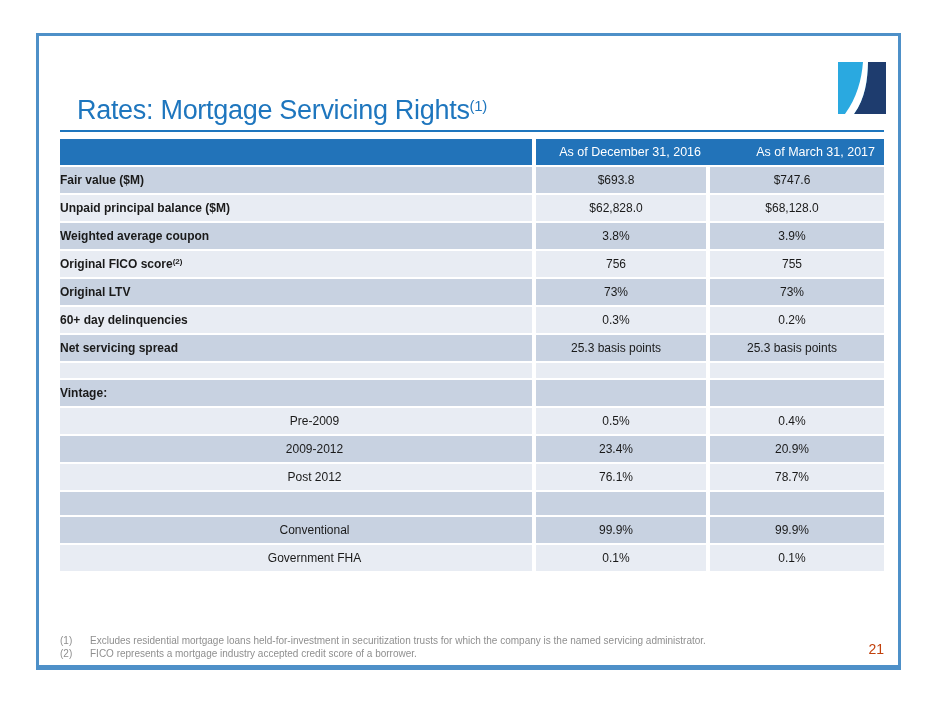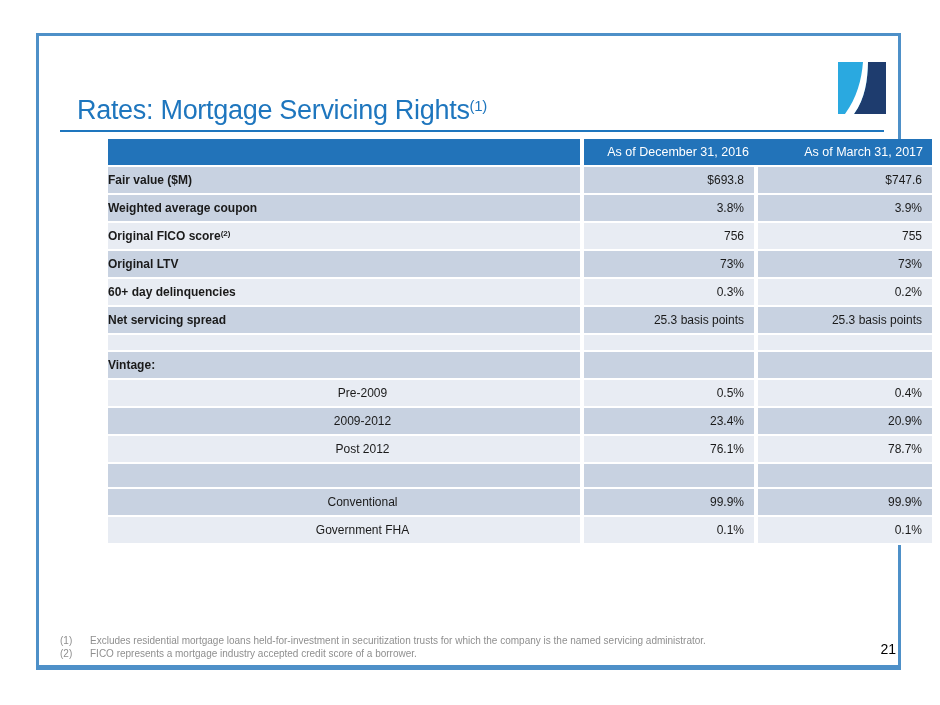--- a/index.html
+++ b/index.html
@@ -23,54 +23,54 @@
   .title sup{font-size:15px;vertical-align:8px;}
   .title-rule{
     position:absolute;left:21px;top:94px;width:824px;height:2px;background:#1E76BE;
   }
   
   .logo{position:absolute;right:12px;top:26px;width:48px;height:52px;}
   
   .msr-table{
     position:absolute;left:21px;top:103px;width:824px;
     border-collapse:separate;border-spacing:0;table-layout:fixed;
-    font-size:12px;color:#1A1A1A;margin-left:48px;
+    font-size:12px;color:#1A1A1A;
   }
   .msr-table col.c-label{width:476px;}
   .msr-table col.c-val{width:174px;}
   .msr-table th{
     background:#2273B9;color:#ffffff;font-weight:400;font-size:12.5px;
     height:26px;text-align:right;padding:0 9px 0 0;
     border-bottom:2px solid #ffffff;
   }
   .msr-table th.h-label, .msr-table td.label{border-right:4px solid #ffffff;}
   .msr-table td.v1{border-right:4px solid #ffffff;}
   .msr-table td{
     height:26px;border-bottom:2px solid #ffffff;padding:0;
     vertical-align:middle;
   }
   .msr-table td.label{text-align:left;font-weight:700;}
   .msr-table tr.indent td.label{padding-left:37px;font-weight:400;text-align:center;}
-  .msr-table td.val{text-align:right;padding-right:10px;font-weight:400;}
+  .msr-table td.val{text-align:center;padding-right:10px;font-weight:400;}
   .msr-table td sup{font-size:8px;vertical-align:4px;font-weight:700;}
   tr.dark td{background:#C8D2E1;}
   tr.light td{background:#E8ECF3;}
   tr.spacer-sm td{height:15px;}
   tr.spacer-lg td{height:23px;}
   
   .footnotes{
     position:absolute;left:21px;bottom:5px;width:760px;
     font-size:10px;line-height:13px;color:#8F8F8F;
   }
   .fn{display:flex;}
   .fn-marker{flex:0 0 30px;}
   .fn-text{flex:1;}
   .page-number{
-    position:absolute;right:2px;bottom:8px;
-    font-size:14px;color:#000000;
+    position:absolute;right:14px;bottom:8px;
+    font-size:14px;color:#c2410c;
   }
 </style>
 </head>
 <body>
 
 <div class="frame">
 
   <h1 class="title"><span>Rates: Mortgage Servicing Rights</span><sup>(1)</sup></h1>
 
   <div class="logo">
@@ -94,20 +94,25 @@
         <th class="h-label"></th>
         <th>As of December 31, 2016</th>
         <th>As of March 31, 2017</th>
       </tr>
     </thead>
     <tbody>
       <tr class="dark">
         <td class="label">Fair value ($M)</td>
         <td class="val v1">$693.8</td>
         <td class="val">$747.6</td>
+      </tr>
+      <tr class="light">
+        <td class="label">Unpaid principal balance ($M)</td>
+        <td class="val v1">$62,828.0</td>
+        <td class="val">$68,128.0</td>
       </tr>
       <tr class="dark">
         <td class="label">Weighted average coupon</td>
         <td class="val v1">3.8%</td>
         <td class="val">3.9%</td>
       </tr>
       <tr class="light">
         <td class="label"><span>Original FICO score</span><sup>(2)</sup></td>
         <td class="val v1">756</td>
         <td class="val">755</td>

